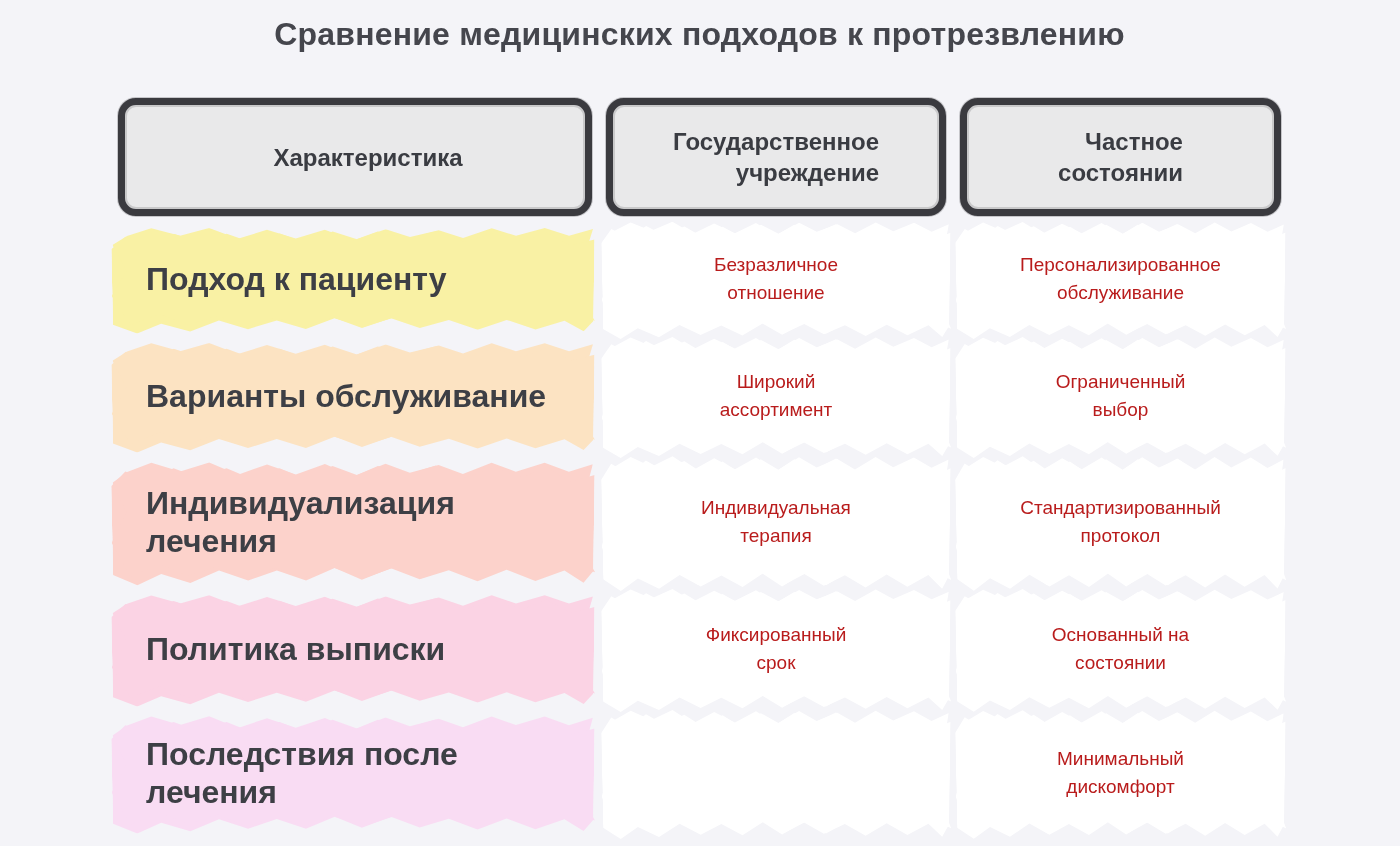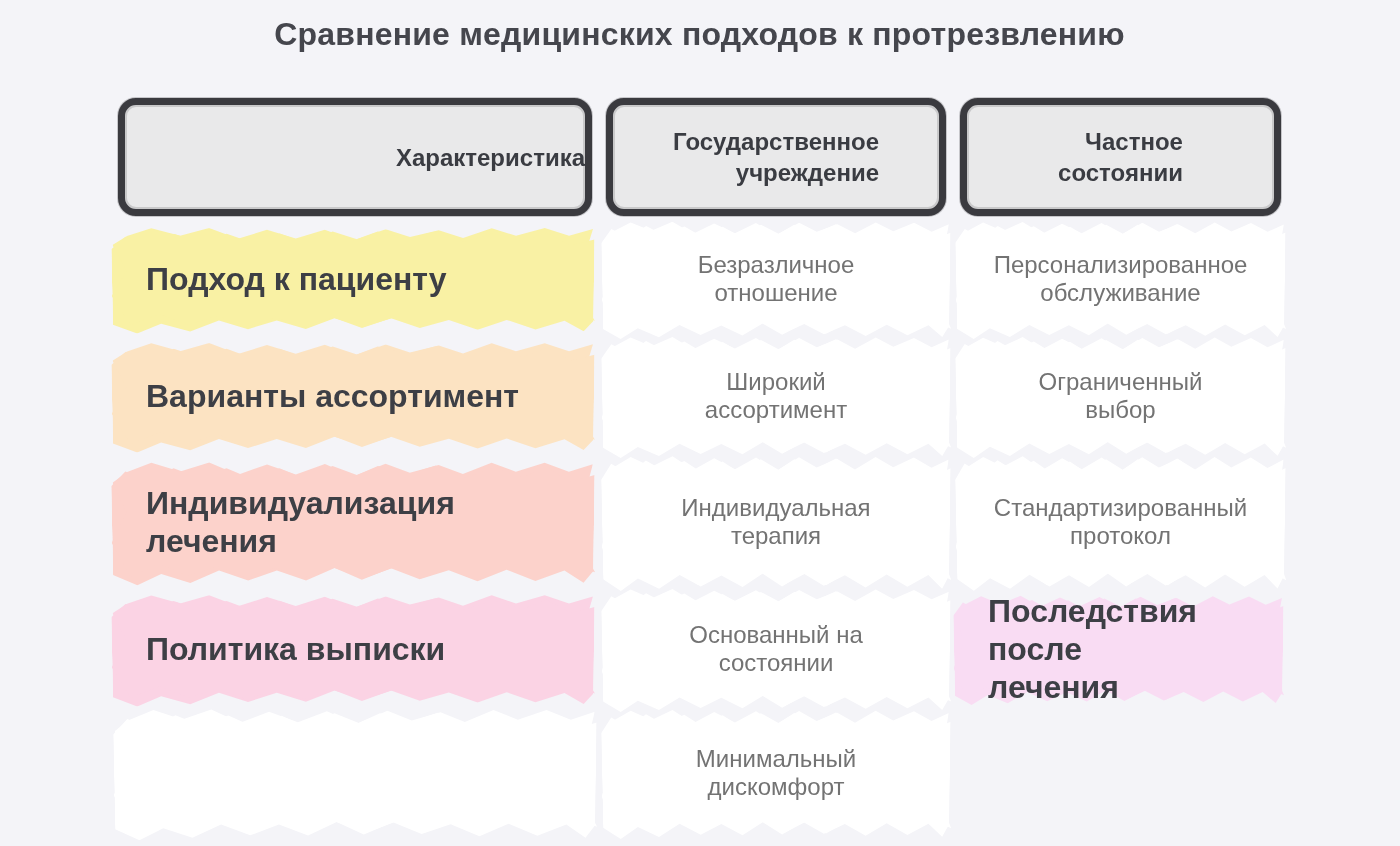--- a/index.html
+++ b/index.html
@@ -41,21 +41,21 @@
     border: 7px solid #3a3a3f;
     border-radius: 18px;
     display: flex;
     align-items: center;
     box-shadow: inset 0 0 0 2px rgba(58,58,63,0.18), 0 0 0 1px rgba(58,58,63,0.25);
     color: #3a3c42;
     font-weight: bold;
     font-size: 24px;
     line-height: 31px;
   }
-  .hdr-left { justify-content: flex-end; padding-left: 26px; }
+  .hdr-left { justify-content: center; padding-left: 26px; }
   .hdr-center { justify-content: center; text-align: right; }
   .pre { white-space: pre-line; }
 
   
   .feature-cell, .value-cell {
     position: relative;
     display: flex;
     align-items: center;
   }
   .feature-cell { justify-content: flex-start; }
@@ -66,24 +66,24 @@
     z-index: 2;
     padding-left: 28px;
     font-size: 32px;
     line-height: 38px;
     font-weight: bold;
     color: #3d3f45;
   }
   .value-text {
     position: relative;
     z-index: 2;
-    font-size: 24px;
+    font-size: 19px;
     line-height: 28px;
     text-align: center;
-    color: #737373;
+    color: #b91c1c;
   }
 
   
   .marker {
     position: absolute;
     z-index: 1;
     pointer-events: none;
   }
   .marker.colored { left: -6px; right: -2px; top: 1px; bottom: 1px; }
   .marker.white   { left: -4px; right: -4px; top: -6px; bottom: -6px; background: #ffffff; }
@@ -129,21 +129,21 @@
   <div class="value-cell">
     <span class="marker white m1"></span>
     <span class="marker white m2"></span>
     <span class="value-text pre">Персонализированное
 обслуживание</span>
   </div>
 
   <div class="feature-cell">
     <span class="marker colored m1" style="background: rgb(252, 227, 194);"></span>
     <span class="marker colored m2" style="background: rgb(252, 227, 194);"></span>
-    <span class="feature-text pre">Варианты ассортимент</span>
+    <span class="feature-text pre">Варианты обслуживание</span>
   </div>
   <div class="value-cell">
     <span class="marker white m1"></span>
     <span class="marker white m2"></span>
     <span class="value-text pre">Широкий
 ассортимент</span>
   </div>
   <div class="value-cell">
     <span class="marker white m2"></span>
     <span class="marker white m1"></span>
@@ -169,20 +169,26 @@
     <span class="value-text pre">Стандартизированный
 протокол</span>
   </div>
 
   <div class="feature-cell">
     <span class="marker colored m1" style="background: rgb(251, 211, 228);"></span>
     <span class="marker colored m2" style="background: rgb(251, 211, 228);"></span>
     <span class="feature-text pre">Политика выписки</span>
   </div>
   <div class="value-cell">
+    <span class="marker white m2"></span>
+    <span class="marker white m1"></span>
+    <span class="value-text pre">Фиксированный
+срок</span>
+  </div>
+  <div class="value-cell">
     <span class="marker white m1"></span>
     <span class="marker white m2"></span>
     <span class="value-text pre">Основанный на
 состоянии</span>
   </div>
 
   <div class="feature-cell">
     <span class="marker colored m1" style="background: rgb(249, 220, 243);"></span>
     <span class="marker colored m2" style="background: rgb(249, 220, 243);"></span>
     <span class="feature-text pre">Последствия после

